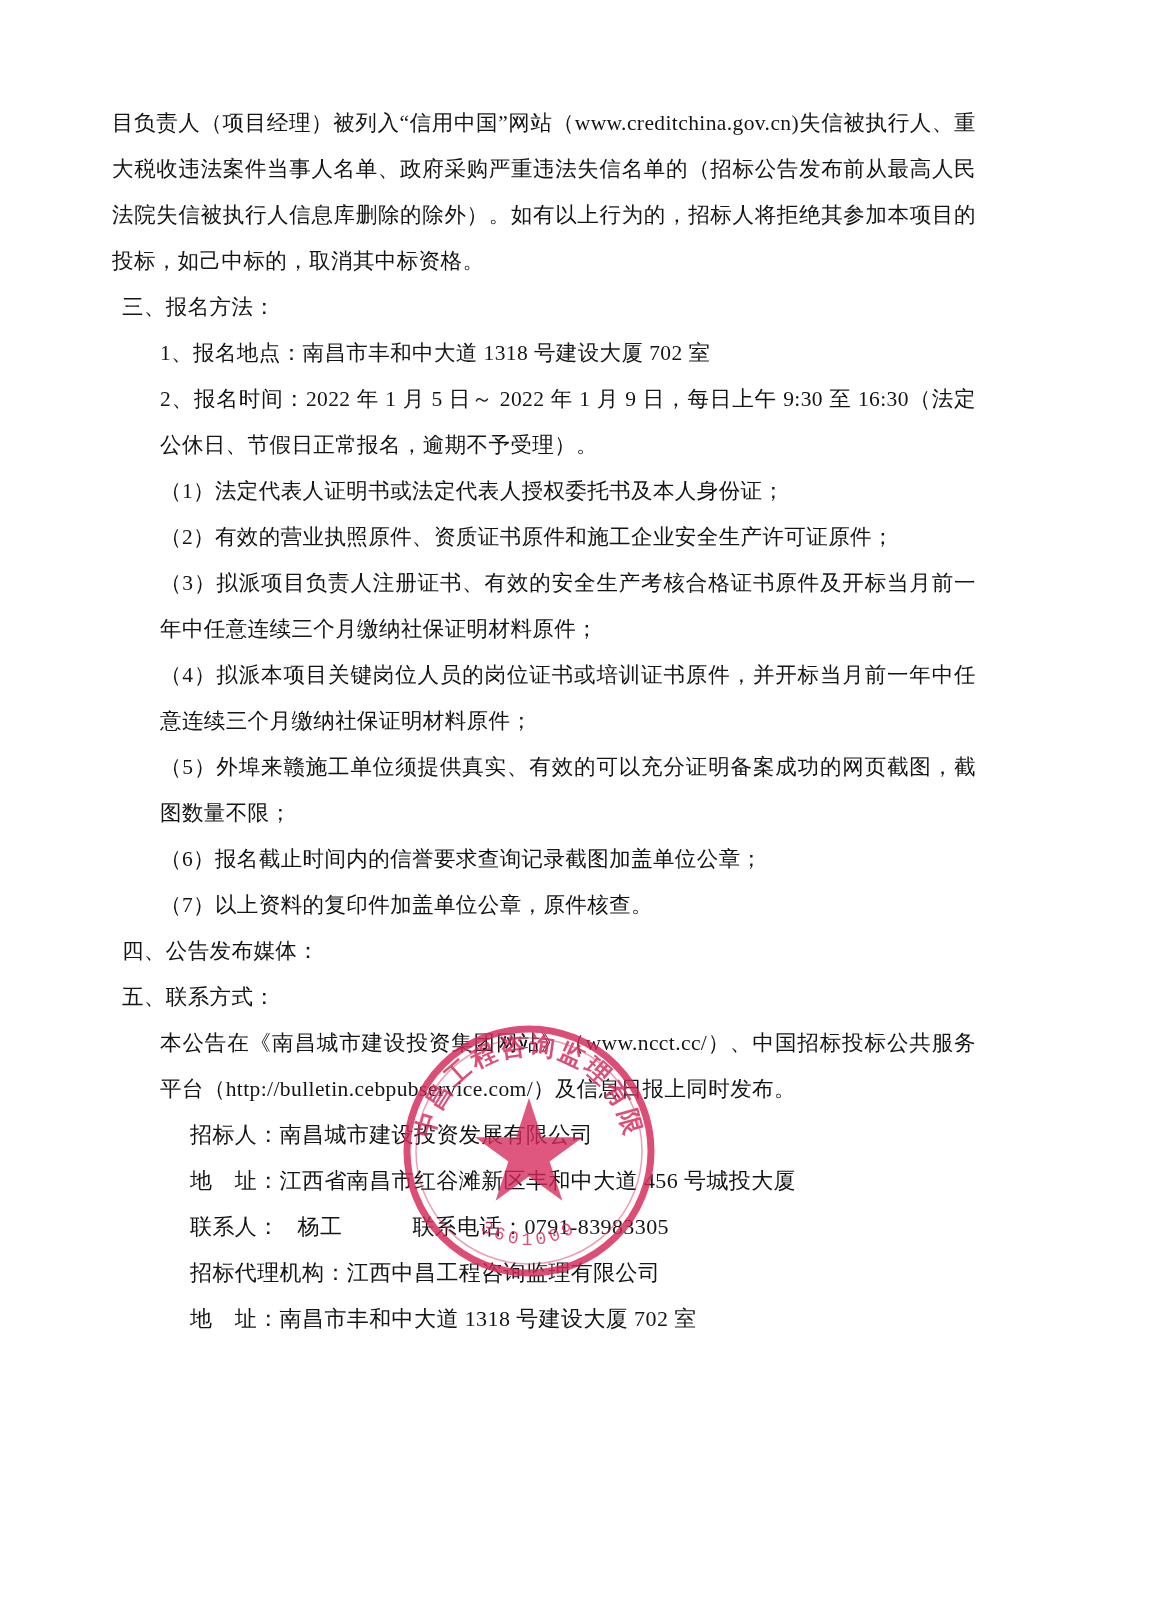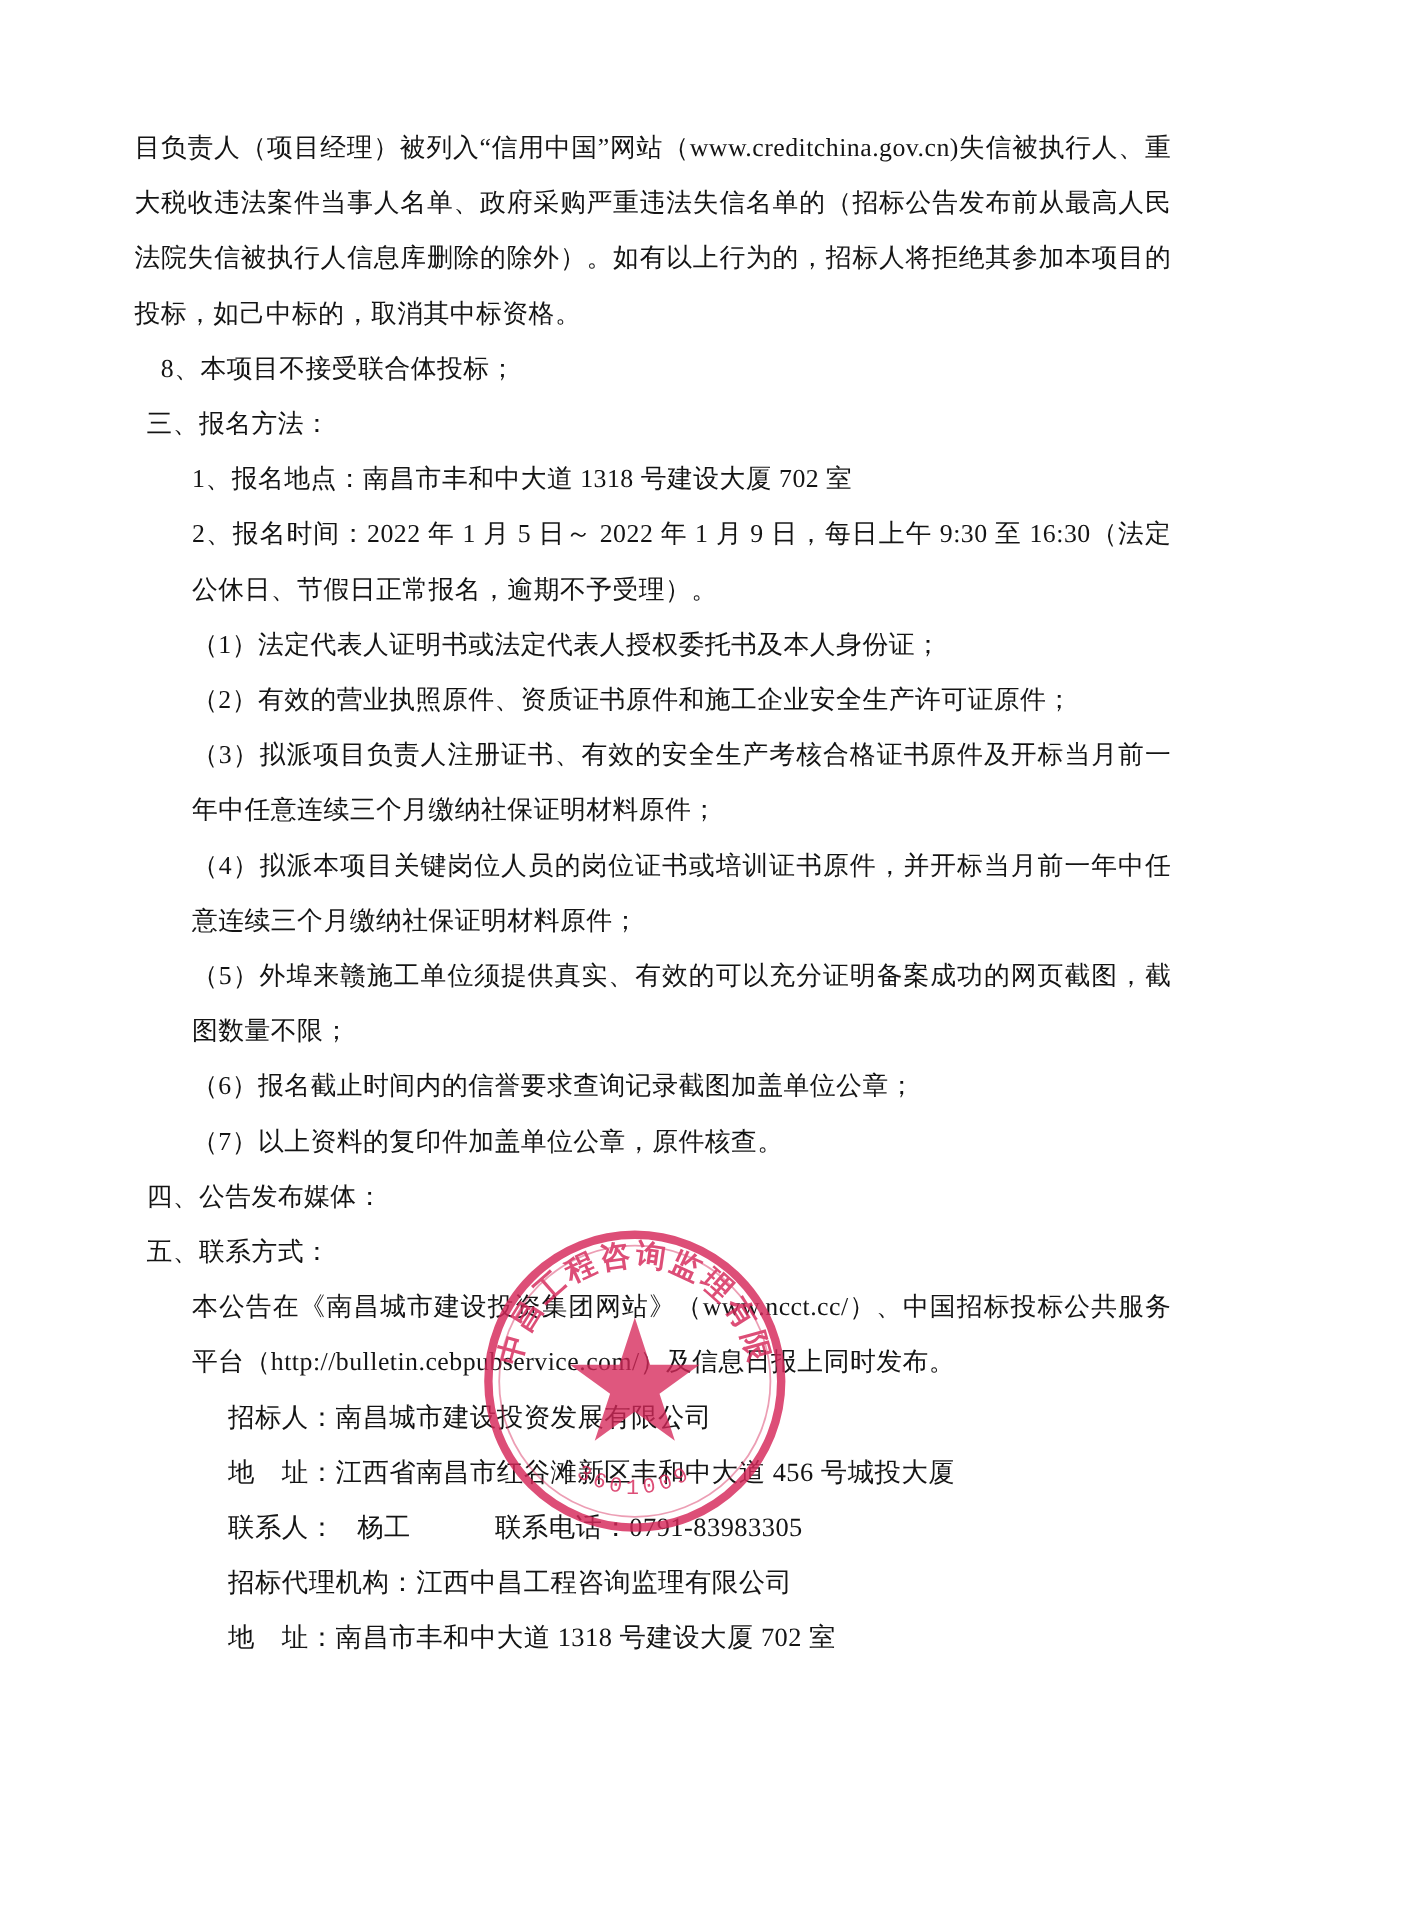--- a/index.html
+++ b/index.html
@@ -56,21 +56,20 @@
   .seal svg { display: block; }
 </style>
 </head>
 <body>
 
 <div class="page">
 
   <div class="content">
 
     <p class="para">目负责人（项目经理）被列入“信用中国”网站（www.creditchina.gov.cn)失信被执行人、重大税收违法案件当事人名单、政府采购严重违法失信名单的（招标公告发布前从最高人民法院失信被执行人信息库删除的除外）。如有以上行为的，招标人将拒绝其参加本项目的投标，如己中标的，取消其中标资格。</p>
-    <p class="para indent-head">8、本项目不接受联合体投标；</p>
     <p class="para" style="padding-left:10px;">三、报名方法：</p>
     <p class="para indent-sub">1、报名地点：南昌市丰和中大道 1318 号建设大厦 702 室</p>
     <p class="para indent-sub" style="text-indent:0;">2、报名时间：2022 年 1 月 5 日～ 2022 年 1 月 9 日，每日上午 9:30 至 16:30（法定公休日、节假日正常报名，逾期不予受理）。</p>
     <p class="para indent-sub">（1）法定代表人证明书或法定代表人授权委托书及本人身份证；</p>
     <p class="para indent-sub">（2）有效的营业执照原件、资质证书原件和施工企业安全生产许可证原件；</p>
     <p class="para indent-sub" style="padding-left:48px;">（3）拟派项目负责人注册证书、有效的安全生产考核合格证书原件及开标当月前一年中任意连续三个月缴纳社保证明材料原件；</p>
     <p class="para indent-sub">（4）拟派本项目关键岗位人员的岗位证书或培训证书原件，并开标当月前一年中任意连续三个月缴纳社保证明材料原件；</p>
     <p class="para indent-sub">（5）外埠来赣施工单位须提供真实、有效的可以充分证明备案成功的网页截图，截图数量不限；</p>
     <p class="para indent-sub">（6）报名截止时间内的信誉要求查询记录截图加盖单位公章；</p>
     <p class="para indent-sub">（7）以上资料的复印件加盖单位公章，原件核查。</p>

